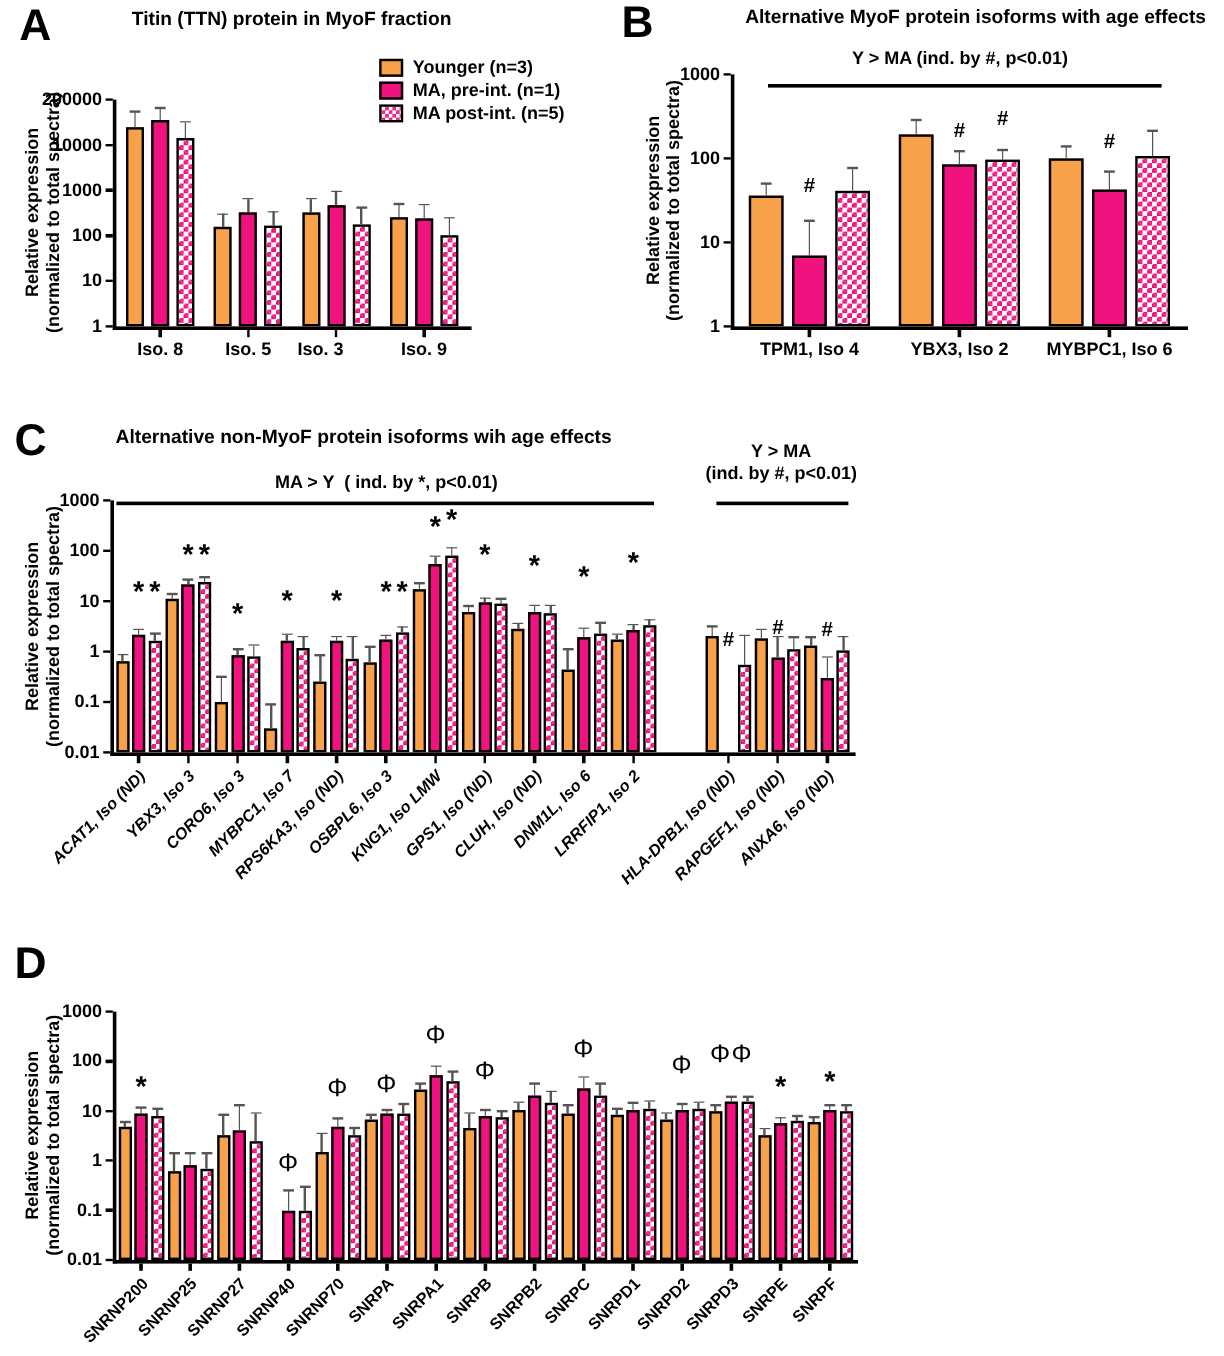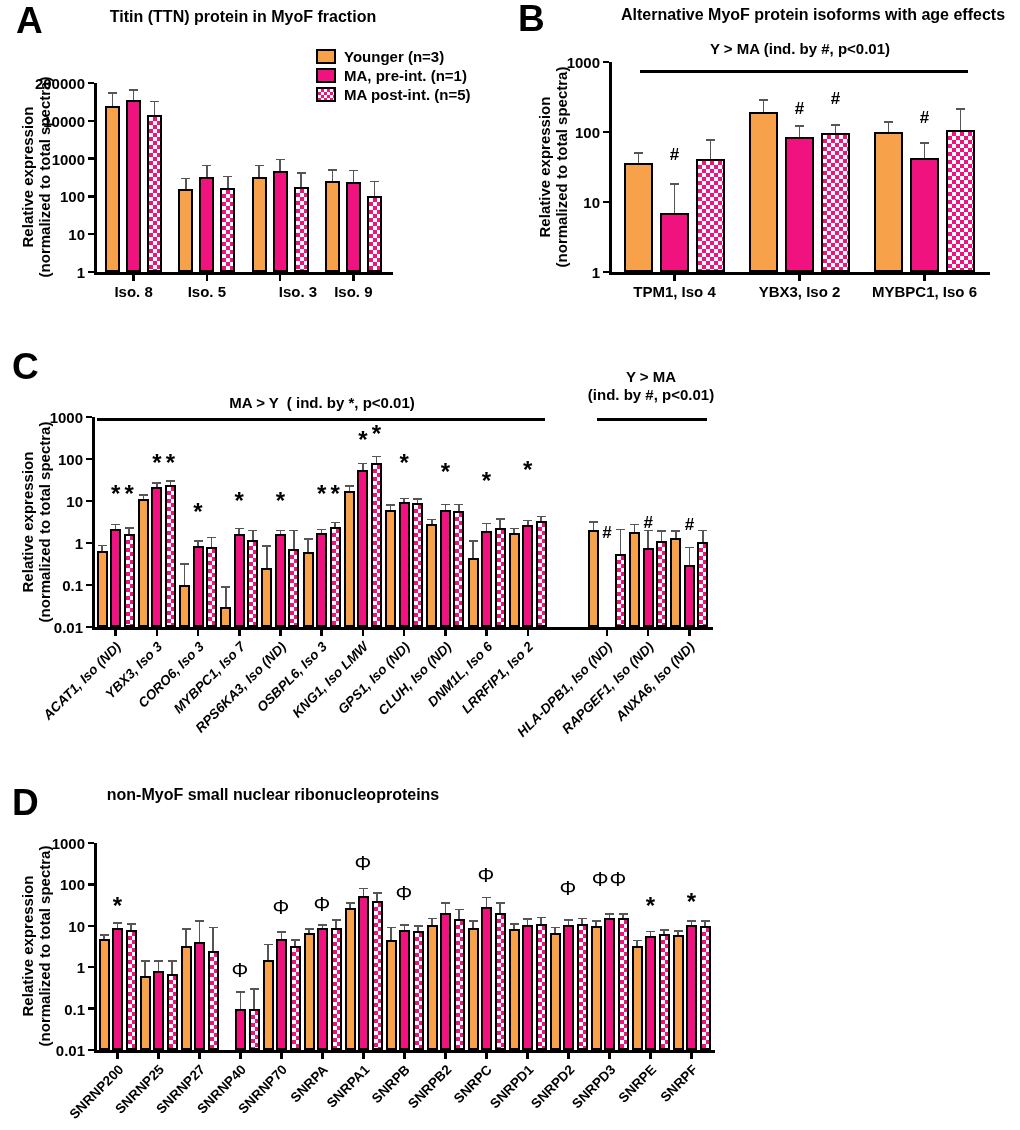--- a/index.html
+++ b/index.html
@@ -40,21 +40,21 @@
 
 <div id="figure">
 
   <div class="panel-label" style="left:16px;top:2px">A</div>
   <div class="panel-label" style="left:518px;top:0px">B</div>
   <div class="panel-label" style="left:12px;top:348px">C</div>
   <div class="panel-label" style="left:12px;top:784px">D</div>
 
   <div class="panel-title" style="left:243px;top:8px">Titin (TTN) protein in MyoF fraction</div>
   <div class="panel-title" style="left:813px;top:6px">Alternative MyoF protein isoforms with age effects</div>
-  <div class="panel-title" style="left:273px;top:786px">non-MyoF small nuclear ribonucleoproteins</div>
+  <div class="panel-title" style="left:303px;top:356px">Alternative non-MyoF protein isoforms wih age effects</div>
 
   <div class="ylab" style="left:36px;top:177px">Relative expression
 (normalized to total spectra)</div>
   <div class="ylab" style="left:553px;top:167px">Relative expression
 (normalized to total spectra)</div>
   <div class="ylab" style="left:36px;top:522px">Relative expression
 (normalized to total spectra)</div>
   <div class="ylab" style="left:36px;top:946px">Relative expression
 (normalized to total spectra)</div>
 
@@ -126,21 +126,21 @@
     <div class="err" style="left: 300.325px; top: 173.237px; width: 1.6px; height: 13.5139px;"></div>
     <div class="err" style="left: 296.625px; top: 172.437px; width: 9px; height: 1.6px;"></div>
     <div class="bar fill-checker" style="left: 366.875px; top: 195.599px; width: 15px; height: 76.401px;"></div>
     <div class="err" style="left: 373.575px; top: 181.358px; width: 1.6px; height: 14.2412px;"></div>
     <div class="err" style="left: 369.875px; top: 180.558px; width: 9px; height: 1.6px;"></div>
     <div class="tick" style="left: 132.375px; top: 275px; width: 2.5px; height: 6px;"></div>
     <div class="xlab-h" style="left: 133.625px; top: 283px;">Iso. 8</div>
     <div class="tick" style="left: 205.625px; top: 275px; width: 2.5px; height: 6px;"></div>
     <div class="xlab-h" style="left: 206.875px; top: 283px;">Iso. 5</div>
     <div class="tick" style="left: 278.875px; top: 275px; width: 2.5px; height: 6px;"></div>
-    <div class="xlab-h" style="left: 298px; top: 283px;">Iso. 3</div>
+    <div class="xlab-h" style="left: 267px; top: 283px;">Iso. 3</div>
     <div class="tick" style="left: 352.125px; top: 275px; width: 2.5px; height: 6px;"></div>
     <div class="xlab-h" style="left: 353.375px; top: 283px;">Iso. 9</div>
     <div class="axis" style="left: 609px; top: 62px; width: 3px; height: 213px;"></div>
     <div class="axis" style="left: 609px; top: 272px; width: 381px; height: 3px;"></div>
     <div class="tick" style="left: 603px; top: 60.75px; width: 6px; height: 2.5px;"></div>
     <div class="ytick" style="left: 600px; top: 62px;">1000</div>
     <div class="tick" style="left: 603px; top: 130.75px; width: 6px; height: 2.5px;"></div>
     <div class="ytick" style="left: 600px; top: 132px;">100</div>
     <div class="tick" style="left: 603px; top: 200.75px; width: 6px; height: 2.5px;"></div>
     <div class="ytick" style="left: 600px; top: 202px;">10</div>

